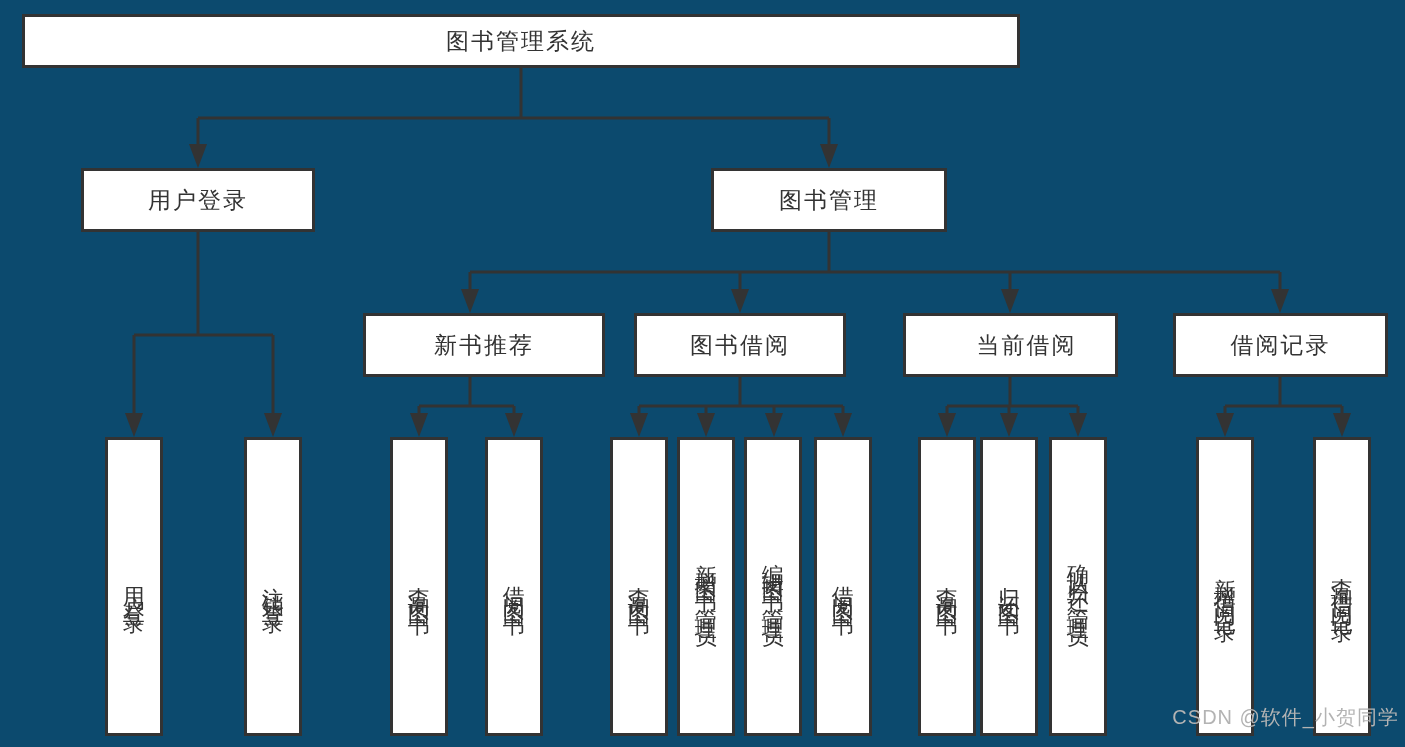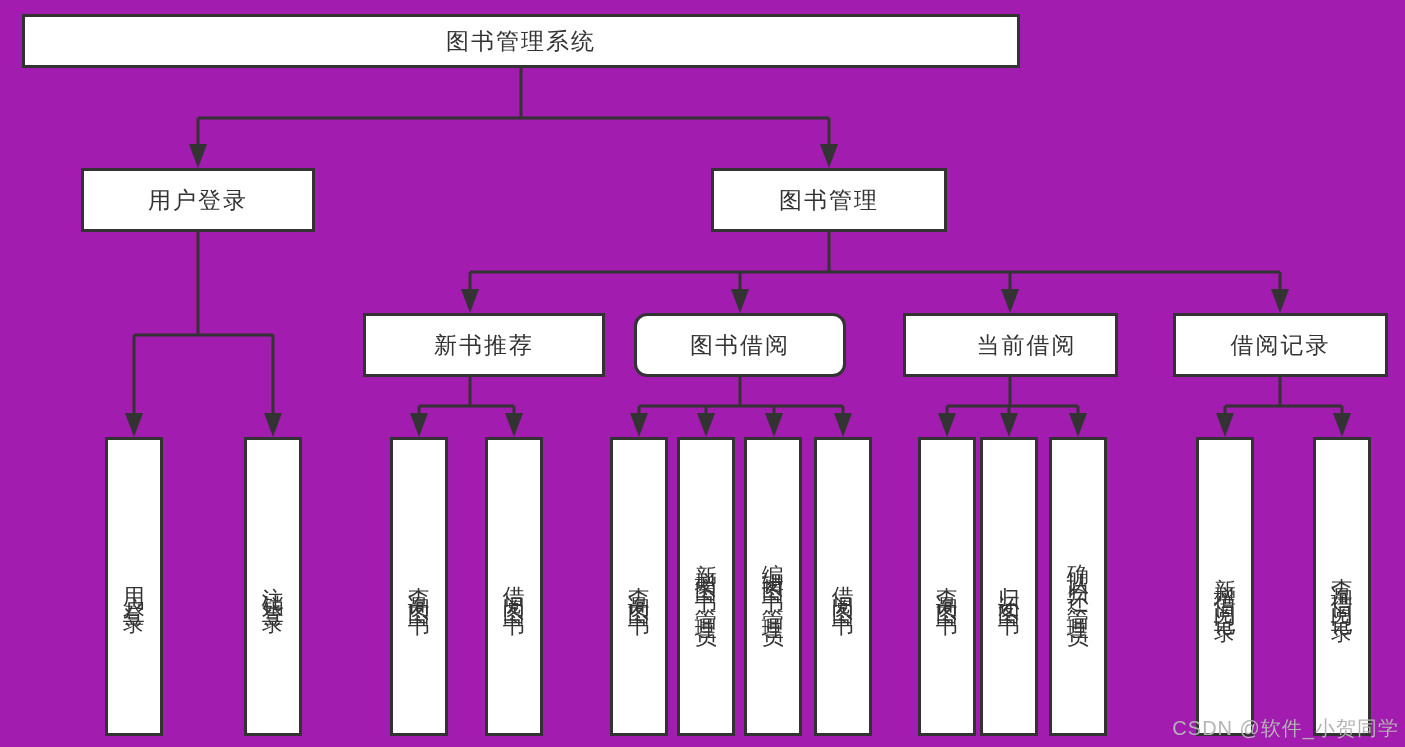--- a/index.html
+++ b/index.html
@@ -1,31 +1,31 @@
 <!DOCTYPE html>
 <html><head>
 <meta charset="utf-8">
 <style>
   html,body{margin:0;padding:0;background:#ffffff;}
   .canvas{
-    position:relative;width:1405px;height:747px;background:#a21caf;
+    position:relative;width:1405px;height:747px;background:#0c4a6e;
     font-family:"Liberation Sans",sans-serif;overflow:hidden;
   }
   .connectors{position:absolute;left:0;top:0;width:1405px;height:747px;}
   .node{
     position:absolute;background:#ffffff;border:3px solid #333333;box-sizing:border-box;
     display:flex;align-items:center;justify-content:center;color:#333333;
   }
   .hnode{font-size:23px;letter-spacing:2px;white-space:nowrap;}
   .leaf .vlabel{
     writing-mode:vertical-rl;text-orientation:mixed;
     font-size:22px;letter-spacing:9px;line-height:1.15;color:#333333;
   }
   .watermark{
-    position:absolute;right:6px;bottom:5px;font-size:20px;color:#b3b3b3;
+    position:absolute;right:6px;bottom:16px;font-size:20px;color:#b3b3b3;
     letter-spacing:1px;white-space:nowrap;
   }
 </style>
 </head>
 <body>
 
 <div class="canvas">
 
   <svg class="connectors" viewBox="0 0 1405 747" xmlns="http://www.w3.org/2000/svg">
 
@@ -75,21 +75,21 @@
   <div class="node hnode" style="left:81px;top:168px;width:234px;height:64px;">
     <span>用户登录</span>
   </div>
   <div class="node hnode" style="left:711px;top:168px;width:236px;height:64px;">
     <span>图书管理</span>
   </div>
 
   <div class="node hnode" style="left:363px;top:313px;width:242px;height:64px;">
     <span>新书推荐</span>
   </div>
-  <div class="node hnode" style="left:634px;top:313px;width:212px;height:64px;border-radius:13px;">
+  <div class="node hnode" style="left:634px;top:313px;width:212px;height:64px;">
     <span>图书借阅</span>
   </div>
   <div class="node hnode" style="left:903px;top:313px;width:215px;height:64px;padding-left:32px;">
     <span>当前借阅</span>
   </div>
   <div class="node hnode" style="left:1173px;top:313px;width:215px;height:64px;">
     <span>借阅记录</span>
   </div>
 
   <div class="node leaf" style="left:105px;top:437px;width:58px;height:299px;">

